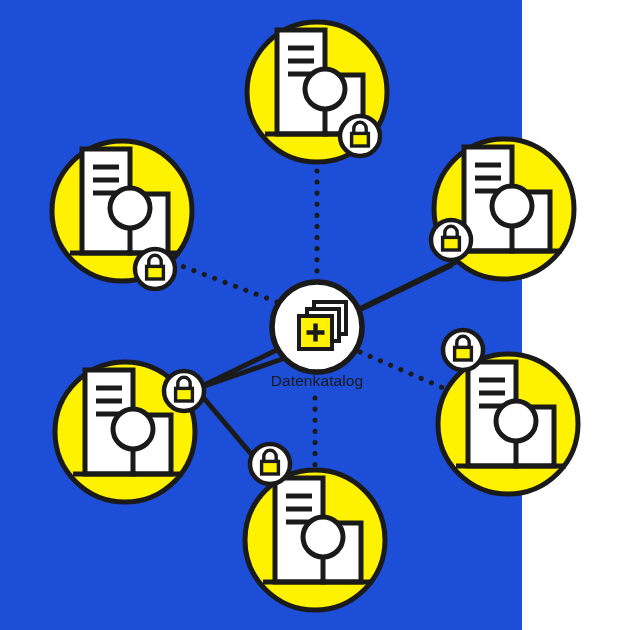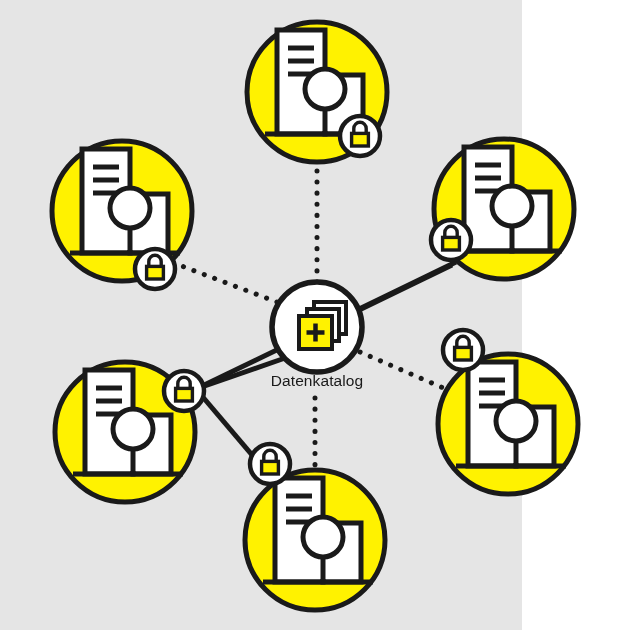--- a/index.html
+++ b/index.html
@@ -11,21 +11,21 @@
   body {
     width: 630px;
     height: 630px;
     overflow: hidden;
     font-family: "Liberation Sans", sans-serif;
   }
   #diagram-root {
     position: relative;
     width: 522px;
     height: 630px;
-    background: #e5e5e5;
+    background: #1d4ed8;
   }
   #diagram-svg {
     display: block;
     width: 630px;
     height: 630px;
   }
   .hub-label {
     font-family: "Liberation Sans", sans-serif;
     font-size: 15.5px;
     font-weight: 400;

